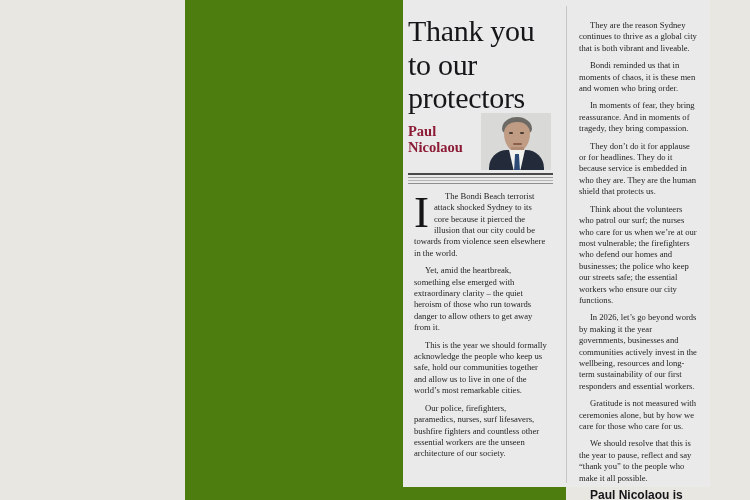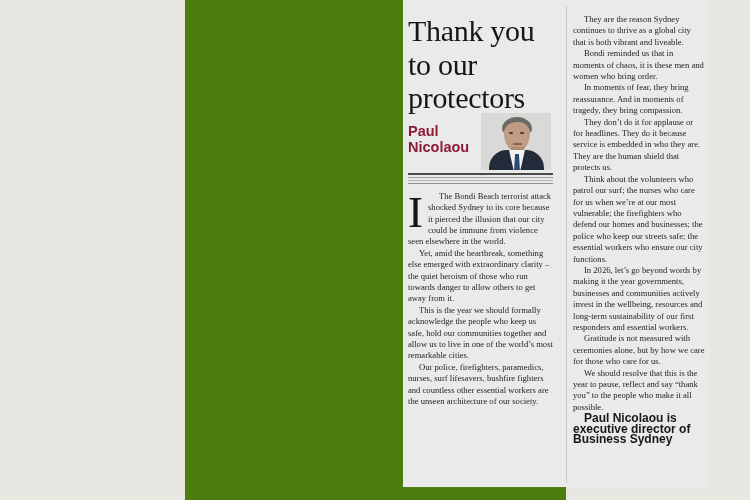--- a/index.html
+++ b/index.html
@@ -88,21 +88,21 @@
     position: relative;
     margin-top: 8px;
     height: 47px;
   }
 
   .byline-name {
     position: absolute;
     left: 0;
     top: 0;
     width: 78px;
-    font-family: Liberation Sans, sans-serif;
+    font-family: Liberation Serif, serif;
     font-weight: 700;
     font-size: 14.5px;
     line-height: 1.12;
     color: #8c1b36;
   }
 
   
   .portrait {
     position: absolute;
     right: 2px;
@@ -180,21 +180,21 @@
   
   .body-col {
     font-family: "Liberation Serif", serif;
     font-size: 8.6px;
     line-height: 11.4px;
     color: #1e1e20;
     text-align: left;
     hyphens: none;
   }
   .body-col p {
-    margin: 0;
+    margin: 6px;
     text-indent: 11px;
   }
   .body-col p.first {
     text-indent: 0;
   }
 
   .dropcap {
     float: left;
     font-family: "Liberation Serif", serif;
     font-size: 45px;
@@ -255,21 +255,21 @@
 
         <div class="rule-set">
           <div class="rule-thick"></div>
           <div class="rule-thin"></div>
           <div class="rule-thin2"></div>
           <div class="rule-base"></div>
         </div>
 
         <div class="body-col">
           <p class="first"><span class="dropcap">I</span></p>
-          <p>The Bondi Beach terrorist attack shocked Sydney to its core because it pierced the illusion that our city could be immune from violence seen elsewhere in the world.</p>
+          <p>The Bondi Beach terrorist attack shocked Sydney to its core because it pierced the illusion that our city could be towards from violence seen elsewhere in the world.</p>
           <p>Yet, amid the heartbreak, something else emerged with extraordinary clarity – the quiet heroism of those who run towards danger to allow others to get away from it.</p>
           <p>This is the year we should formally acknowledge the people who keep us safe, hold our communities together and allow us to live in one of the world’s most remarkable cities.</p>
           <p>Our police, firefighters, paramedics, nurses, surf lifesavers, bushfire fighters and countless other essential workers are the unseen architecture of our society.</p>
         </div>
 
       </div>
 
       <div id="col-right">
         <div class="body-col col-right-text">
           <p>They are the reason Sydney continues to thrive as a global city that is both vibrant and liveable.</p>

